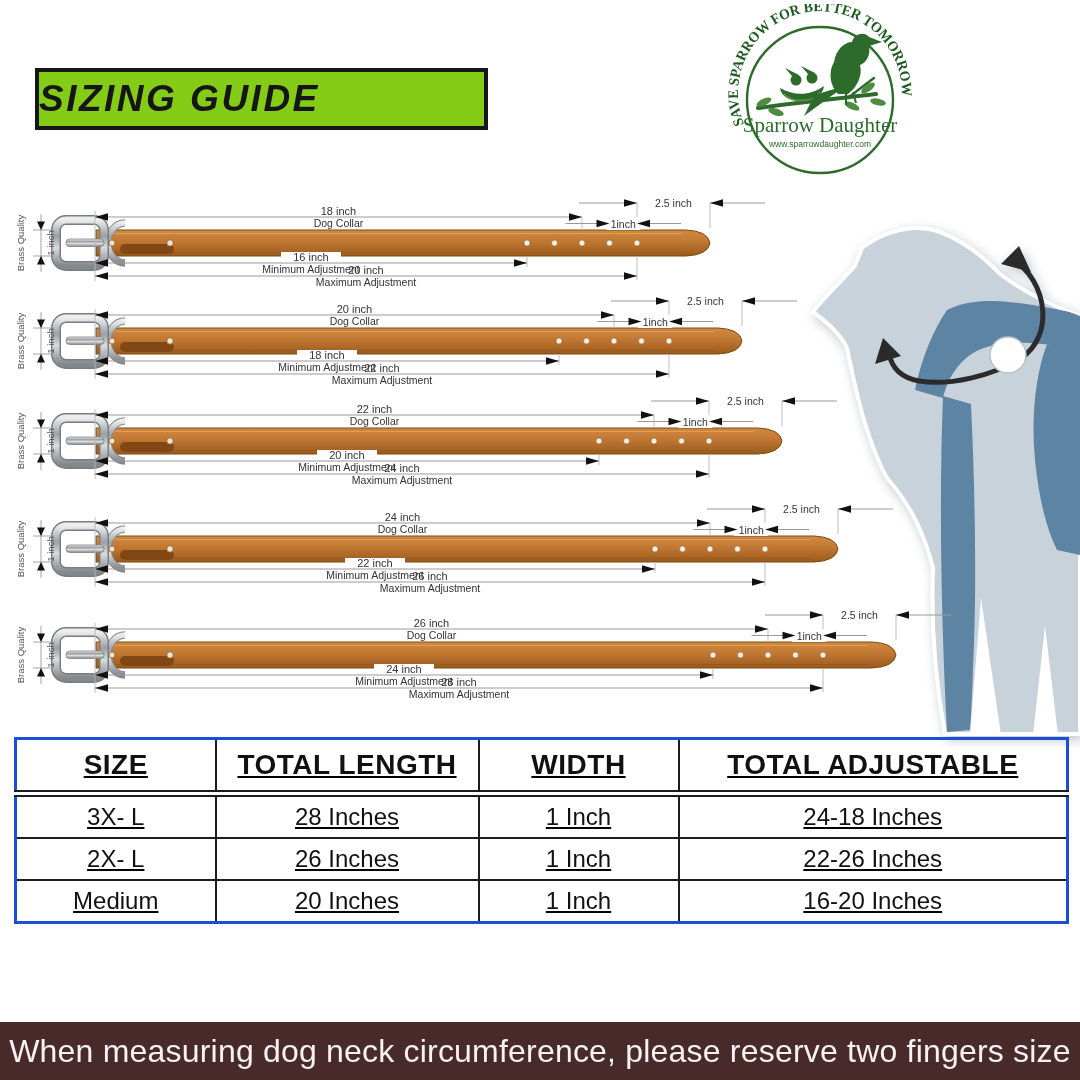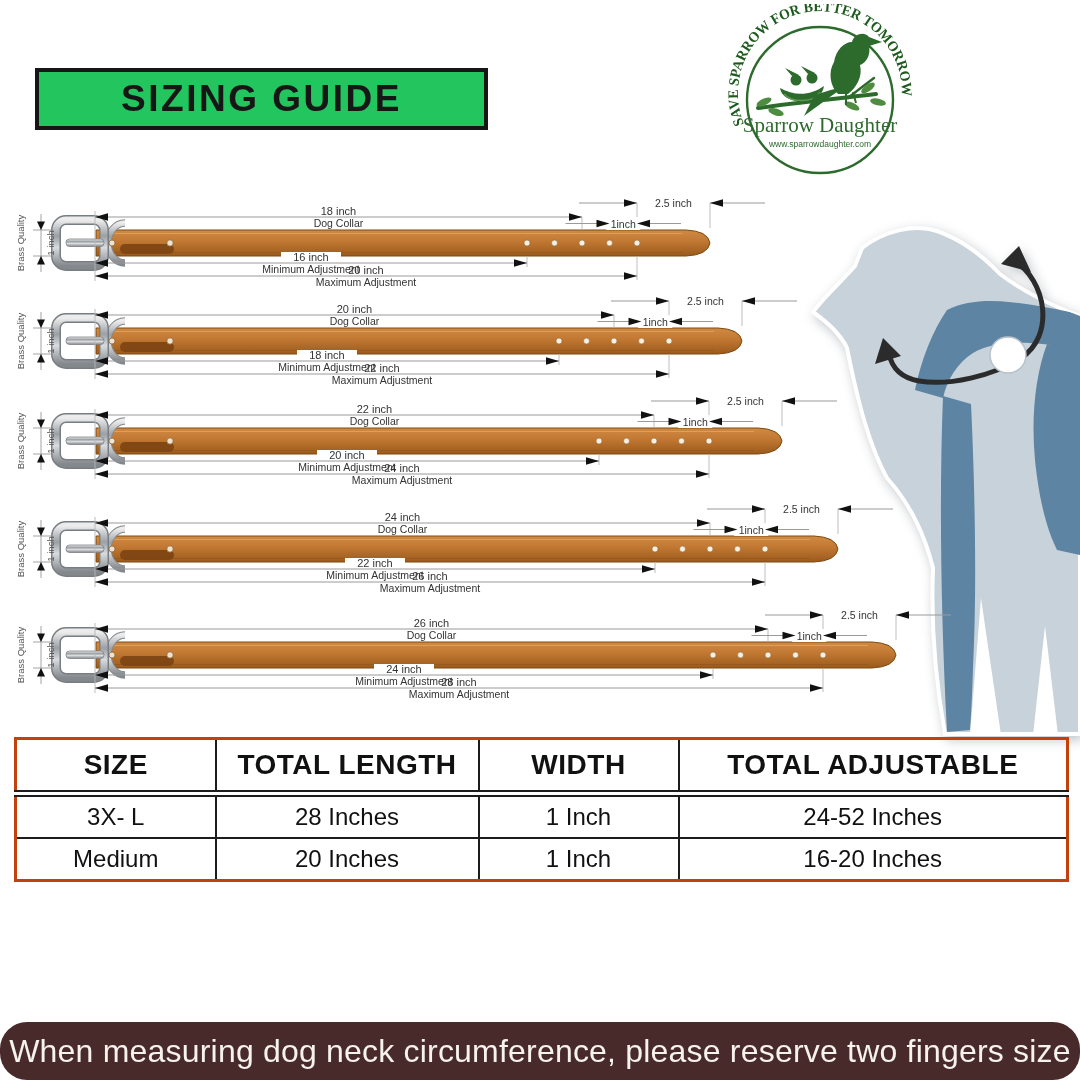--- a/index.html
+++ b/index.html
@@ -1,37 +1,37 @@
 <!DOCTYPE html>
 <html><head>
 <meta charset="utf-8">
 <style>
   html,body{margin:0;padding:0;background:#fff;}
   .stage{position:relative;width:1080px;height:1080px;background:#fff;overflow:hidden;
          font-family:"Liberation Sans",sans-serif;}
   
   .title-box{position:absolute;left:35px;top:68px;width:445px;height:54px;
-             border:4px solid #161616;background:#22c55e;display:flex;align-items:center;justify-content:center;}
+             border:4px solid #161616;background:#84cc16;display:flex;align-items:center;justify-content:flex-start;font-style:italic;}
   .title-box span{font-size:37px;font-weight:bold;letter-spacing:2.5px;color:#161616;}
   
   .logo{position:absolute;left:722px;top:4px;width:200px;height:190px;}
   
   .dog{position:absolute;left:795px;top:198px;width:285px;height:538px;
        filter:drop-shadow(3px 4px 6px rgba(110,120,130,.45));}
   
   .collar-row{position:absolute;left:8px;width:1062px;height:106px;}
   
   .size-table{position:absolute;left:14px;top:737px;width:1052px;border-collapse:collapse;
               table-layout:fixed;}
   .size-table th,.size-table td{border:2px solid #1c1c1c;text-align:center;color:#111;
               overflow:hidden;white-space:nowrap;}
   .size-table th{height:48px;font-size:28px;font-weight:bold;letter-spacing:.5px;
               border-bottom:7px double #1c1c1c;}
   .size-table td{height:38px;font-size:24px;font-weight:normal;}
-  .size-table{border:3px solid #c2410c;}
+  .size-table{border:3px solid #1d4ed8;text-decoration:underline;}
   
   .footer{position:absolute;left:0;top:1022px;width:1080px;height:58px;display:flex;
           align-items:center;justify-content:center;}
   .footer span{font-size:32px;letter-spacing:.2px;}
 </style>
 </head>
 <body>
 
 <div class="stage">
 
@@ -452,27 +452,33 @@
           <th>TOTAL LENGTH</th>
           <th>WIDTH</th>
           <th>TOTAL ADJUSTABLE</th>
         </tr>
       </thead>
     <tbody id="tbody">
         <tr>
           <td>3X- L</td>
           <td>28 Inches</td>
           <td>1 Inch</td>
-          <td>24-52 Inches</td>
+          <td>24-18 Inches</td>
+        </tr>
+        <tr>
+          <td>2X- L</td>
+          <td>26 Inches</td>
+          <td>1 Inch</td>
+          <td>22-26 Inches</td>
         </tr>
         <tr>
           <td>Medium</td>
           <td>20 Inches</td>
           <td>1 Inch</td>
           <td>16-20 Inches</td>
         </tr>
       </tbody>
   </table>
 
-  <div class="footer" id="footer" style="background: rgb(73, 42, 43); border-radius: 27px;">
+  <div class="footer" id="footer" style="background: rgb(73, 42, 43);">
     <span style="color: rgb(246, 242, 236);">When measuring dog neck circumference, please reserve two fingers size</span>
   </div>
 </div>
 
 </body></html>

